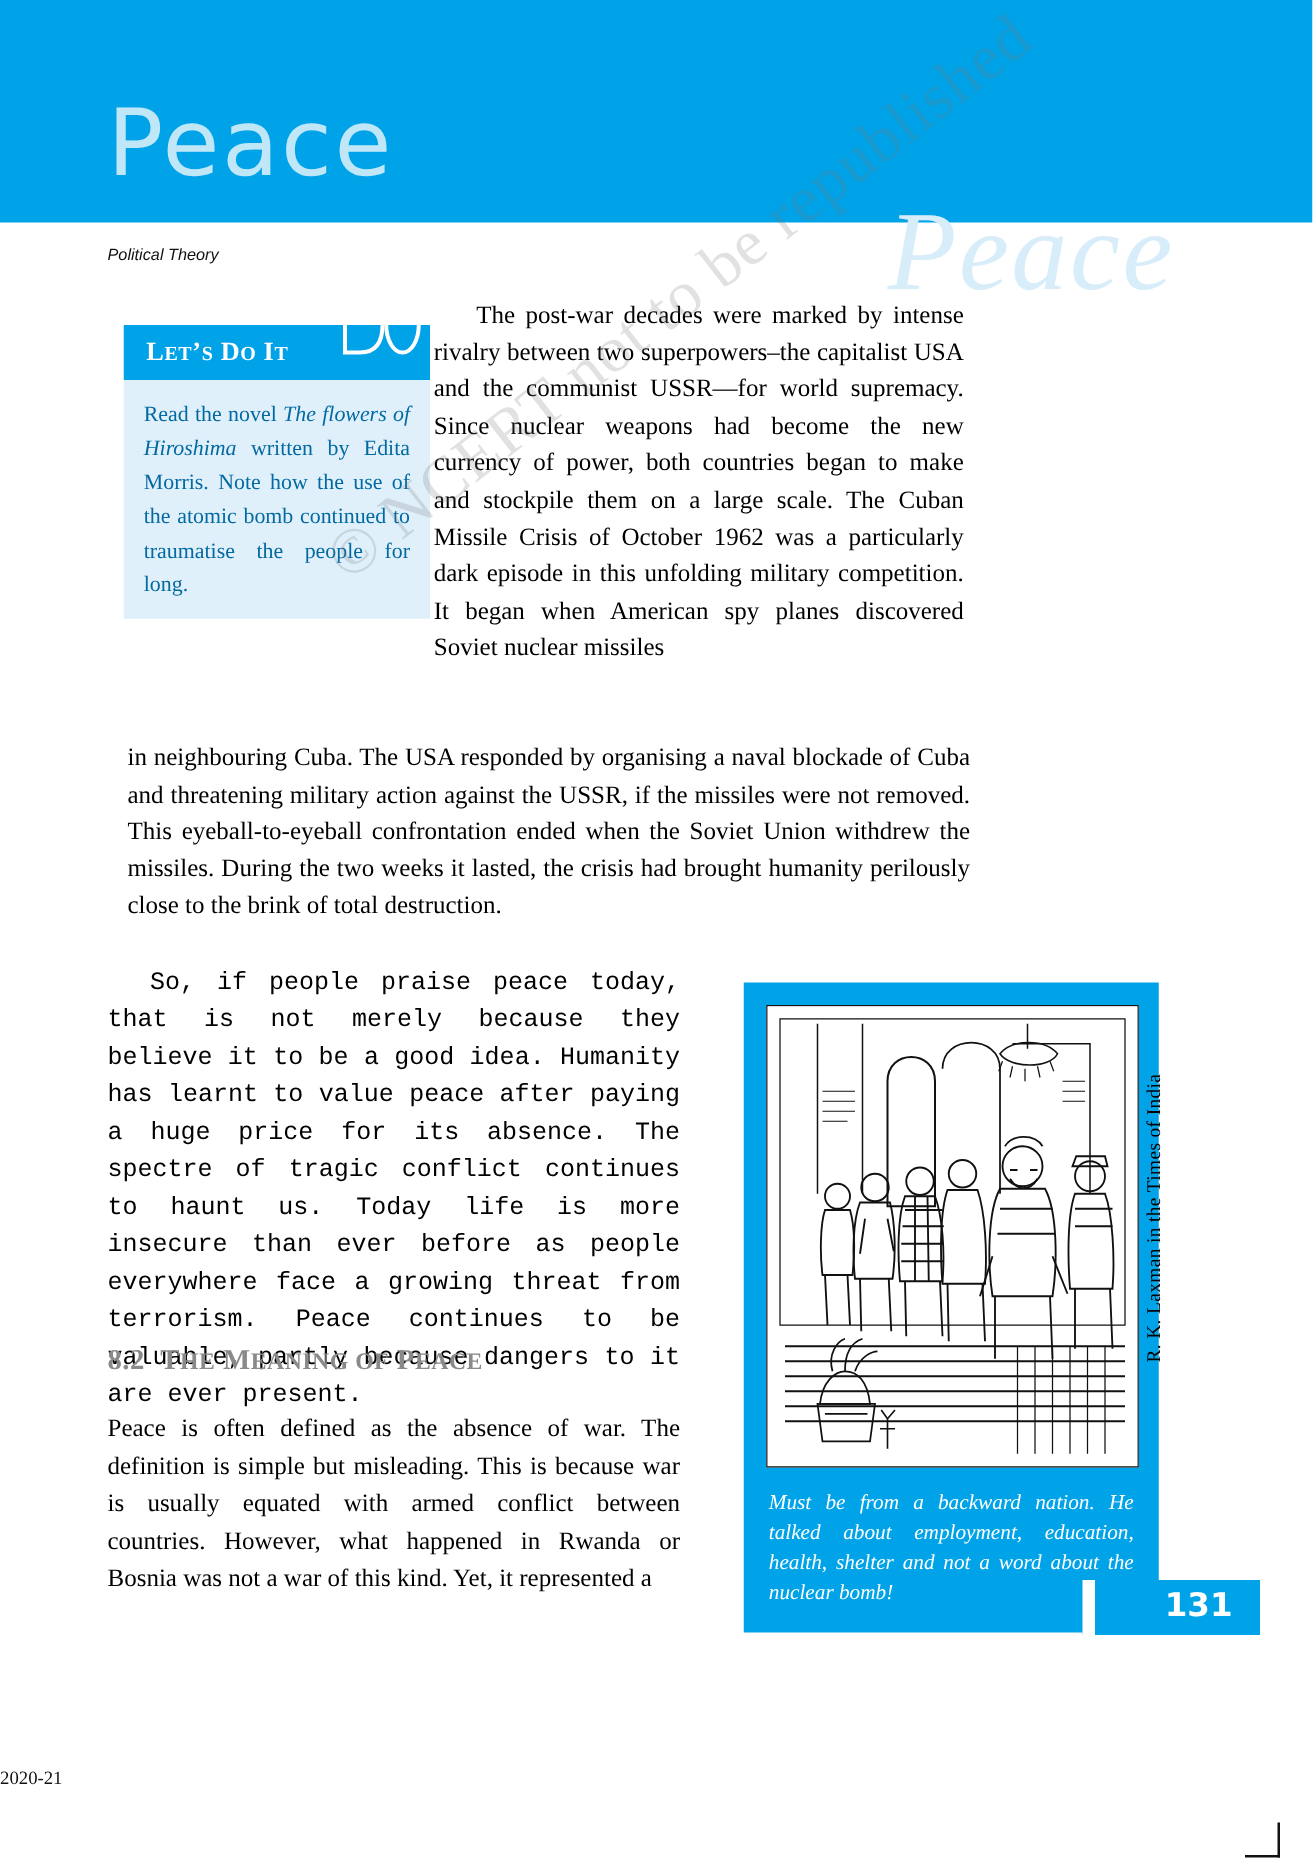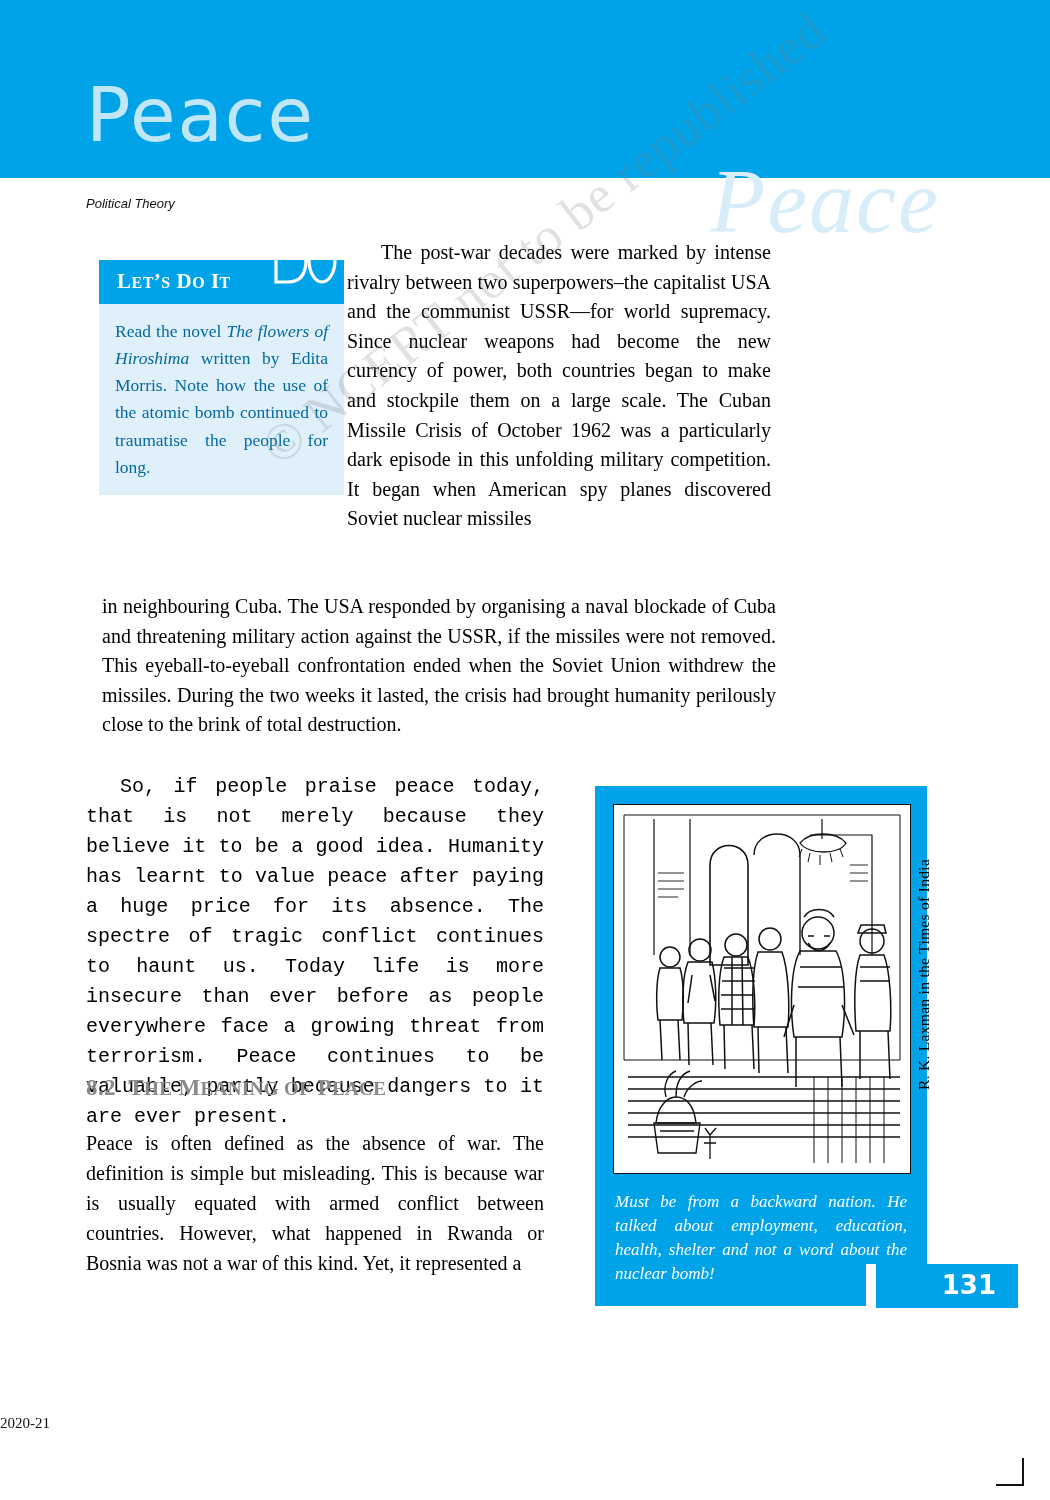--- a/index.html
+++ b/index.html
@@ -243,24 +243,25 @@
     transform: rotate(180deg);
     z-index: 2;
     letter-spacing: 0.3px;
   }
 
   
   .pagenum-band {
     position: absolute;
     left: 866px;
     top: 1264px;
-    width: 152px;
+    width: 122px;
     height: 44px;
     background: #00a3e8;
     z-index: 4;
+    padding-left: 20px;
   }
   .pagenum-band .num {
     position: absolute;
     right: 22px;
     top: 6px;
     color: #fff;
     font-family: "DejaVu Sans", sans-serif;
     font-weight: bold;
     font-size: 26px;
   }

